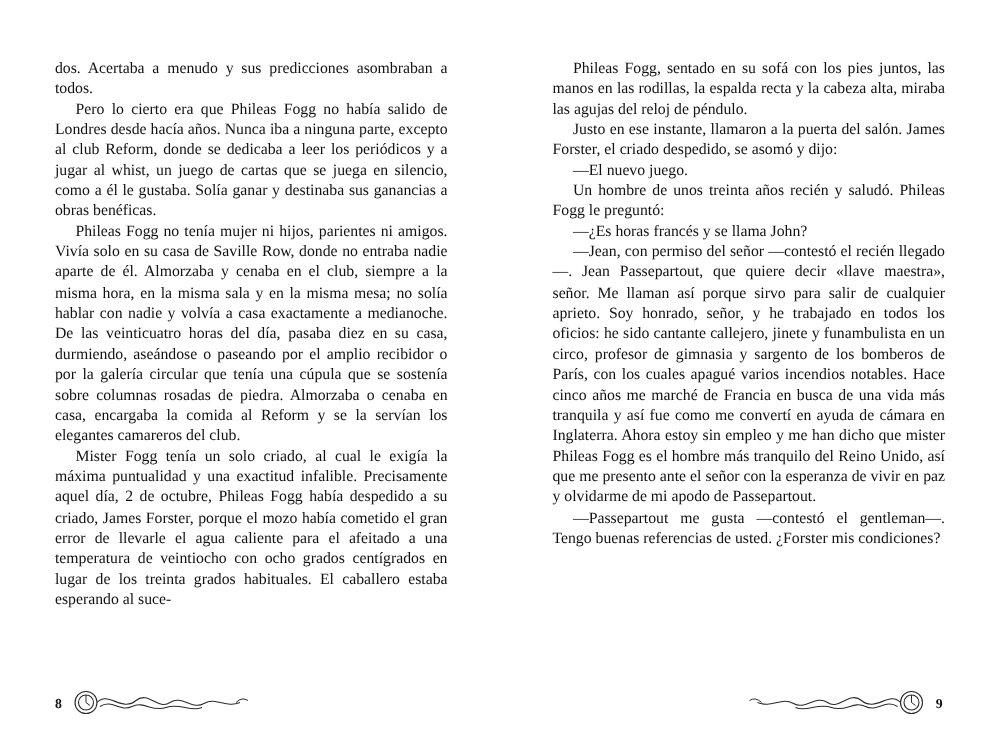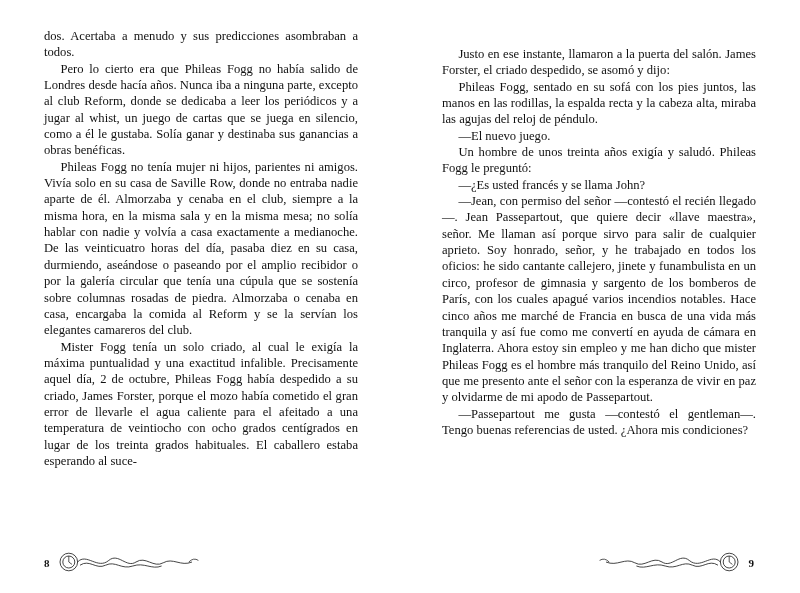--- a/index.html
+++ b/index.html
@@ -21,21 +21,21 @@
     display: flex;
     box-sizing: border-box;
   }
   .page {
     position: relative;
     width: 400px;
     height: 593px;
     box-sizing: border-box;
   }
   .page-left {
-    padding: 28px 42px 0 44px;
+    padding: 46px 42px 0 44px;
   }
   .page-right {
     padding: 46px 44px 0 42px;
   }
   .textblock {
     width: 100%;
     font-size: 12.6px;
     line-height: 16.35px;
     text-align: justify;
     text-justify: inter-word;
@@ -99,27 +99,27 @@
         <path d="M16 12.5 L16 20 L20 23" stroke-width="1"></path>
         <path d="M27 20 C38 8, 52 30, 66 18 C78 8, 88 28, 100 20 C112 12, 122 28, 134 21 C146 14, 156 26, 170 20"></path>
         <path d="M30 24 C42 16, 50 30, 62 24 C74 18, 82 30, 96 25 C110 20, 120 30, 132 25"></path>
         <path d="M166 20 q6 -6 12 -2" stroke-width="1"></path>
       </g>
     </svg>
   </div>
 
   <div class="page page-right">
     <div class="textblock">
+      <p>Phileas Fogg, sentado en su sofá con los pies juntos, las manos en las rodillas, la espalda recta y la cabeza alta, miraba las agujas del reloj de péndulo.</p>
       <p>Justo en ese instante, llamaron a la puerta del salón. James Forster, el criado despedido, se asomó y dijo:</p>
-      <p>Phileas Fogg, sentado en su sofá con los pies juntos, las manos en las rodillas, la espalda recta y la cabeza alta, miraba las agujas del reloj de péndulo.</p>
       <p>—El nuevo juego.</p>
-      <p>Un hombre de unos treinta años exigía y saludó. Phileas Fogg le preguntó:</p>
-      <p>—¿Es usted francés y se llama John?</p>
+      <p>Un hombre de unos treinta años recién y saludó. Phileas Fogg le preguntó:</p>
+      <p>—¿Es horas francés y se llama John?</p>
       <p>—Jean, con permiso del señor —contestó el recién llegado—. Jean Passepartout, que quiere decir «llave maestra», señor. Me llaman así porque sirvo para salir de cualquier aprieto. Soy honrado, señor, y he trabajado en todos los oficios: he sido cantante callejero, jinete y funambulista en un circo, profesor de gimnasia y sargento de los bomberos de París, con los cuales apagué varios incendios notables. Hace cinco años me marché de Francia en busca de una vida más tranquila y así fue como me convertí en ayuda de cámara en Inglaterra. Ahora estoy sin empleo y me han dicho que mister Phileas Fogg es el hombre más tranquilo del Reino Unido, así que me presento ante el señor con la esperanza de vivir en paz y olvidarme de mi apodo de Passepartout.</p>
-      <p>—Passepartout me gusta —contestó el gentleman—. Tengo buenas referencias de usted. ¿Ahora mis condiciones?</p>
+      <p>—Passepartout me gusta —contestó el gentleman—. Tengo buenas referencias de usted. ¿Forster mis condiciones?</p>
     </div>
 
     <div class="folio folio-right">9</div>
 
     <svg class="ornament ornament-right" viewBox="0 0 200 40" aria-hidden="true">
       <g fill="none" stroke="#2b2b2b" stroke-width="1.1">
         <circle cx="184" cy="20" r="11"></circle>
         <circle cx="184" cy="20" r="7.5"></circle>
         <path d="M184 12.5 L184 20 L188 23" stroke-width="1"></path>
         <path d="M173 20 C162 8, 148 30, 134 18 C122 8, 112 28, 100 20 C88 12, 78 28, 66 21 C54 14, 44 26, 30 20"></path>

